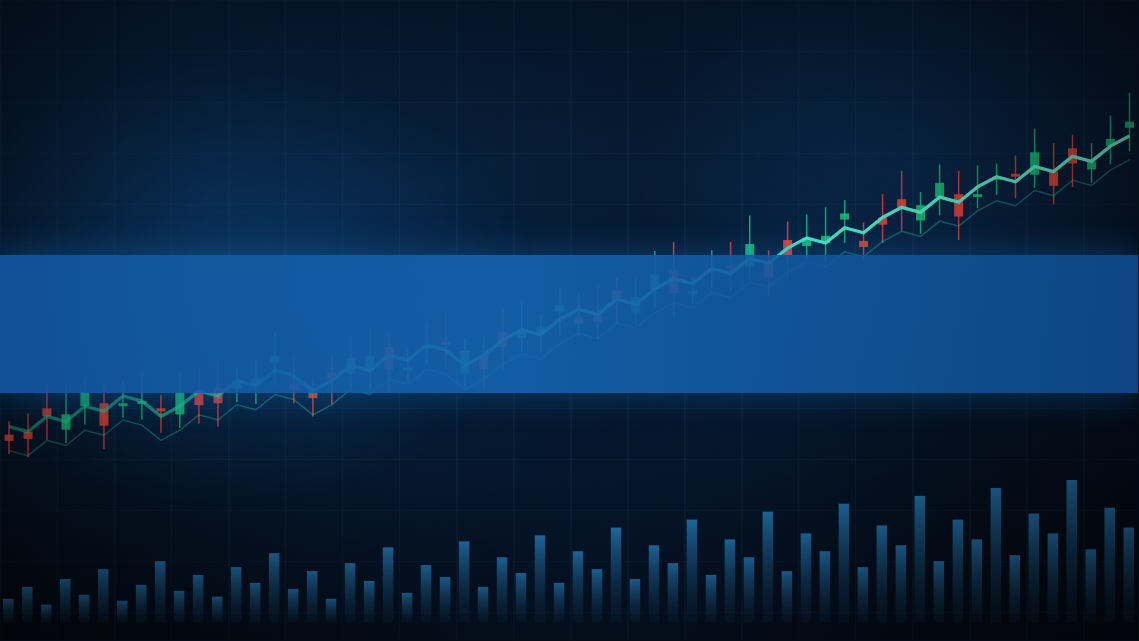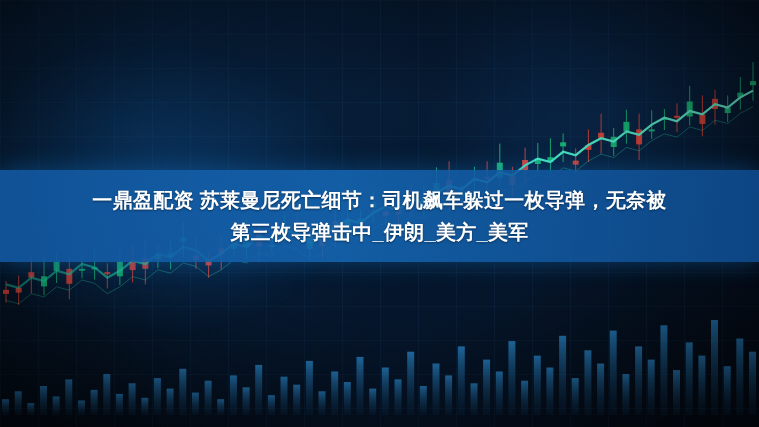--- a/index.html
+++ b/index.html
@@ -264,18 +264,14 @@
           <rect x="750.0" y="81.1" width="6" height="4.1" fill="#19c37d" opacity="0.9"></rect>
         </g>
       <path id="trendline" fill="none" stroke="url(#lineGlow)" stroke-width="2.2" d="M6.0 284.4 L18.7 287.8 L31.3 277.6 L44.0 281.0 L56.6 270.8 L69.3 274.2 L82.0 264.0 L94.6 267.4 L107.3 277.6 L119.9 270.8 L132.6 260.6 L145.3 264.0 L157.9 253.8 L170.6 257.2 L183.3 247.0 L195.9 250.4 L208.6 260.6 L221.2 253.8 L233.9 243.6 L246.6 247.0 L259.2 236.8 L271.9 240.2 L284.5 230.0 L297.2 233.4 L309.9 243.6 L322.5 236.8 L335.2 226.6 L347.8 219.8 L360.5 223.2 L373.2 213.0 L385.8 206.2 L398.5 209.6 L411.2 199.4 L423.8 202.8 L436.5 192.6 L449.1 185.8 L461.8 189.2 L474.5 179.0 L487.1 182.4 L499.8 172.2 L512.4 175.6 L525.1 165.4 L537.8 158.6 L550.4 162.0 L563.1 151.8 L575.7 155.2 L588.4 145.0 L601.1 138.2 L613.7 141.6 L626.4 131.4 L639.1 134.8 L651.7 124.6 L664.4 117.8 L677.0 121.2 L689.7 111.0 L702.4 114.4 L715.0 104.2 L727.7 107.6 L740.3 97.4 L753.0 90.6 "></path>
       <path id="trendline2" fill="none" stroke="#2fe3b2" stroke-width="1" opacity="0.35" d="M6.0 300.4 L18.7 303.8 L31.3 293.6 L44.0 297.0 L56.6 286.8 L69.3 290.2 L82.0 280.0 L94.6 283.4 L107.3 293.6 L119.9 286.8 L132.6 276.6 L145.3 280.0 L157.9 269.8 L170.6 273.2 L183.3 263.0 L195.9 266.4 L208.6 276.6 L221.2 269.8 L233.9 259.6 L246.6 263.0 L259.2 252.8 L271.9 256.2 L284.5 246.0 L297.2 249.4 L309.9 259.6 L322.5 252.8 L335.2 242.6 L347.8 235.8 L360.5 239.2 L373.2 229.0 L385.8 222.2 L398.5 225.6 L411.2 215.4 L423.8 218.8 L436.5 208.6 L449.1 201.8 L461.8 205.2 L474.5 195.0 L487.1 198.4 L499.8 188.2 L512.4 191.6 L525.1 181.4 L537.8 174.6 L550.4 178.0 L563.1 167.8 L575.7 171.2 L588.4 161.0 L601.1 154.2 L613.7 157.6 L626.4 147.4 L639.1 150.8 L651.7 140.6 L664.4 133.8 L677.0 137.2 L689.7 127.0 L702.4 130.4 L715.0 120.2 L727.7 123.6 L740.3 113.4 L753.0 106.6 "></path>
     </svg>
   </div>
 
   <div class="vignette"></div>
 
   <div class="band"></div>
-  <div class="band-text">
-    <div class="l1">一鼎盈配资 苏莱曼尼死亡细节：司机飙车躲过一枚导弹，无奈被</div>
-    <div class="l2">第三枚导弹击中_伊朗_美方_美军</div>
-  </div>
 
 </div>
 
 </body></html>

